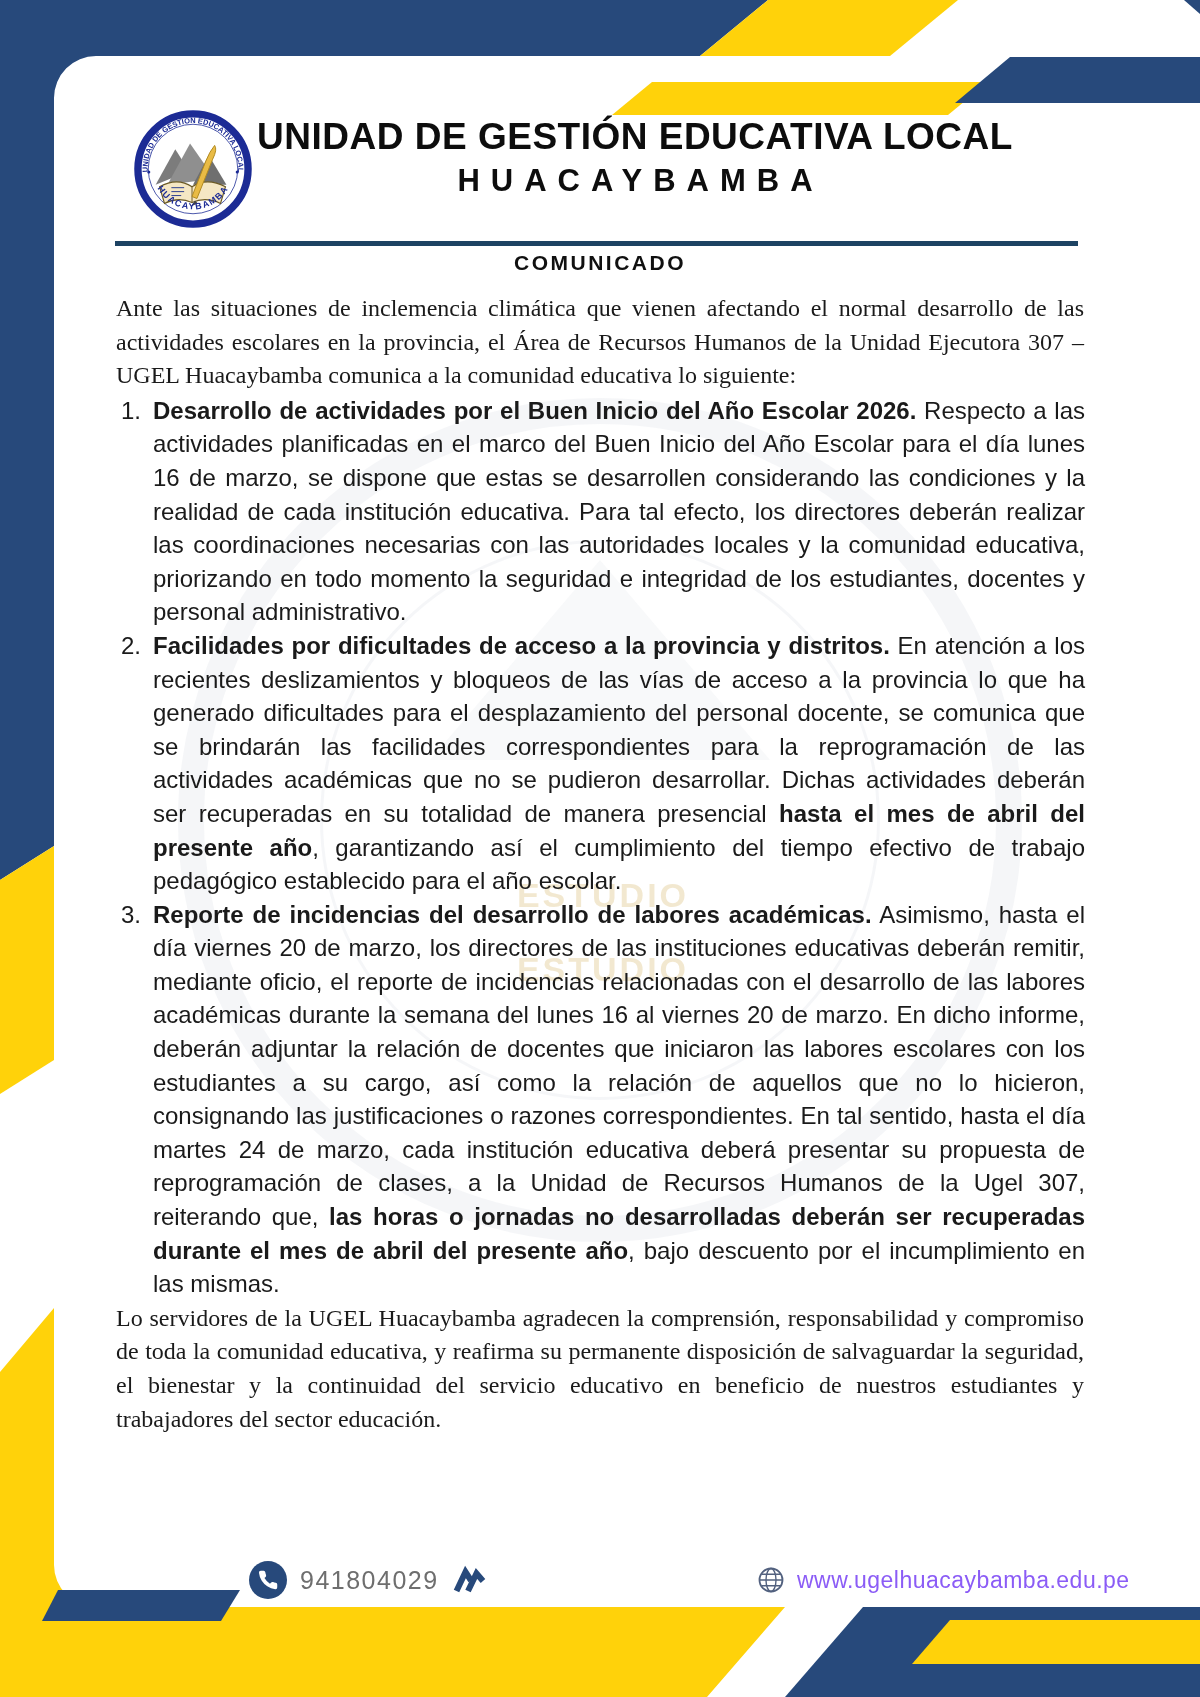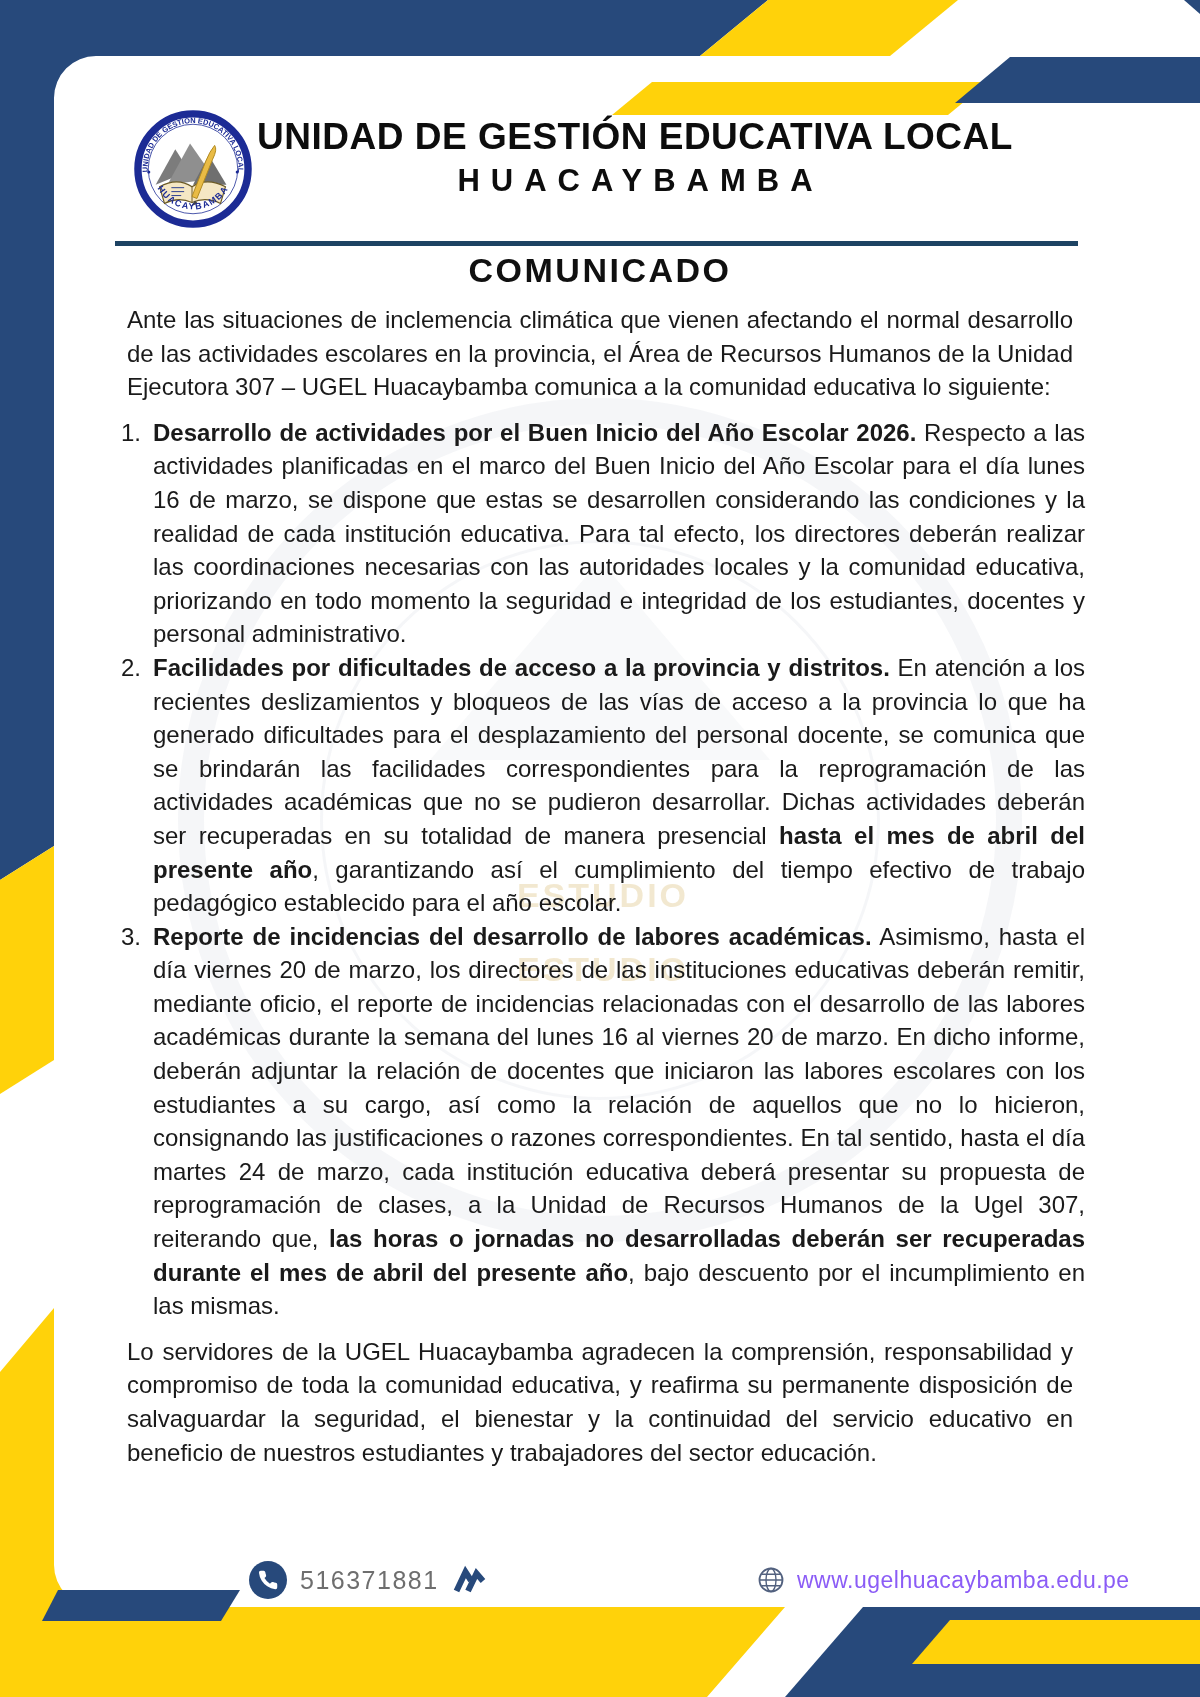--- a/index.html
+++ b/index.html
@@ -30,24 +30,24 @@
   
   .logo { position:absolute; left:134px; top:110px; width:118px; height:118px; z-index:4; }
   .hdr { position:absolute; left:255px; top:116px; width:760px; text-align:center; z-index:4; }
   .t1 { font-size:37px; font-weight:bold; color:#0d0d0d; letter-spacing:0.5px; white-space:nowrap; }
   .t2 { font-size:31px; font-weight:bold; color:#0d0d0d; letter-spacing:11px; text-indent:11px; margin-top:5px; }
   .divider { position:absolute; left:115px; top:241px; width:963px; height:5px;
              background:var(--divider); z-index:4; }
 
   
   .doc-title { position:absolute; left:115px; top:251px; width:970px; z-index:4;
-               text-align:center; font-weight:bold; font-size:34px; letter-spacing:2.5px; color:#101010; }
+               text-align:center; font-weight:bold; font-size:21px; letter-spacing:2.5px; color:#101010; }
   .content { position:absolute; left:115px; top:291px; width:970px; z-index:4;
              font-size:24px; line-height:33.6px; color:#1a1a1a; text-align:justify; }
-  .content p { margin:12px; }
+  .content p { margin:1px;font-family:Liberation Serif, serif; }
   .item { position:relative; padding-left:38px; }
   .item .num { position:absolute; left:6px; top:0; }
   .dateline { text-align:right; margin-top:13px; }
 
   
   .footer { position:absolute; left:0; top:1552px; width:1200px; height:56px; z-index:4; }
   .f-txt { position:absolute; color:var(--footer_text); font-size:25px; line-height:56px;
            letter-spacing:0.5px; white-space:nowrap; }
   .f-phone { left:300px; letter-spacing:1.5px; }
   .f-addr  { left:502px; }
@@ -128,21 +128,21 @@
 
 <div class="footer">
   <span class="f-ic f-phone-ic">
     <svg width="40" height="40" viewBox="0 0 40 40">
       <circle cx="20" cy="20" r="19" fill="var(--navy)"></circle>
       <g transform="translate(9,9) scale(0.92)">
         <path fill="#ffffff" d="M22 16.92v3a2 2 0 0 1-2.18 2 19.79 19.79 0 0 1-8.63-3.07 19.5 19.5 0 0 1-6-6 19.79 19.79 0 0 1-3.07-8.67A2 2 0 0 1 4.11 2h3a2 2 0 0 1 2 1.72 12.84 12.84 0 0 0 .7 2.81 2 2 0 0 1-.45 2.11L8.09 9.91a16 16 0 0 0 6 6l1.27-1.27a2 2 0 0 1 2.11-.45 12.84 12.84 0 0 0 2.81.7A2 2 0 0 1 22 16.92z"></path>
       </g>
     </svg>
   </span>
-  <span class="f-txt f-phone">516371881</span>
+  <span class="f-txt f-phone">941804029</span>
 
   <span class="f-ic f-mtn-ic">
     <svg width="34" height="30" viewBox="0 0 33 30">
       <path d="M3 26 L12 7 L17.5 15.5" fill="none" stroke="var(--navy)" stroke-width="6"></path>
       <path d="M14.5 26 L23 8.5 L29.5 16" fill="none" stroke="var(--navy)" stroke-width="6"></path>
     </svg>
   </span>
 
   <span class="f-ic f-globe-ic">
     <svg width="30" height="30" viewBox="0 0 30 30">

